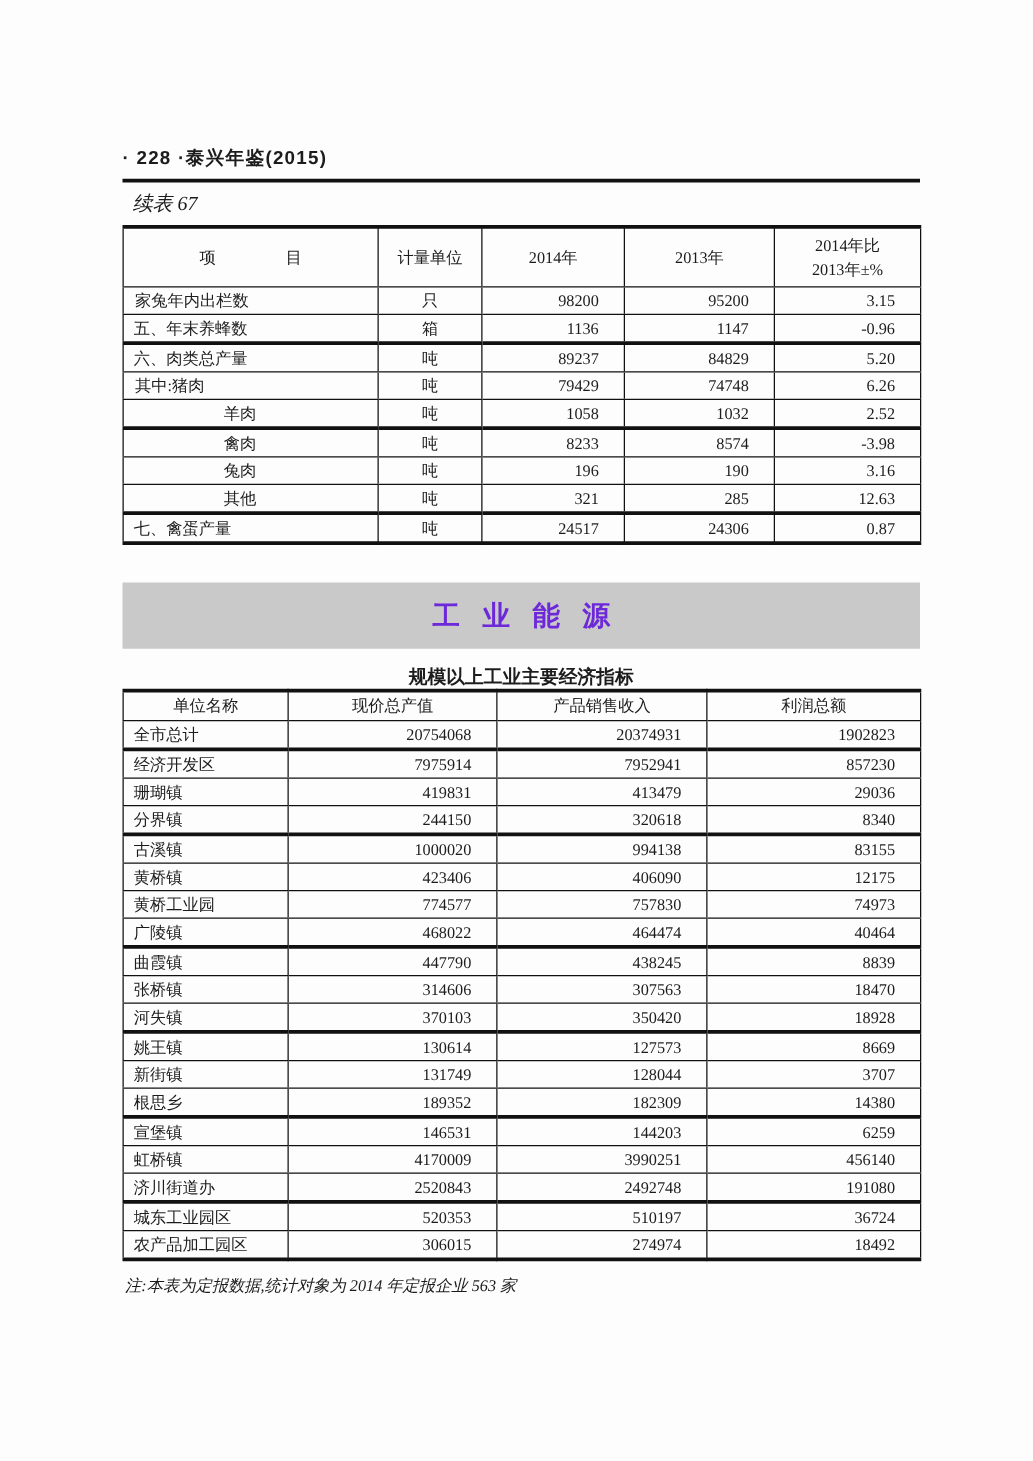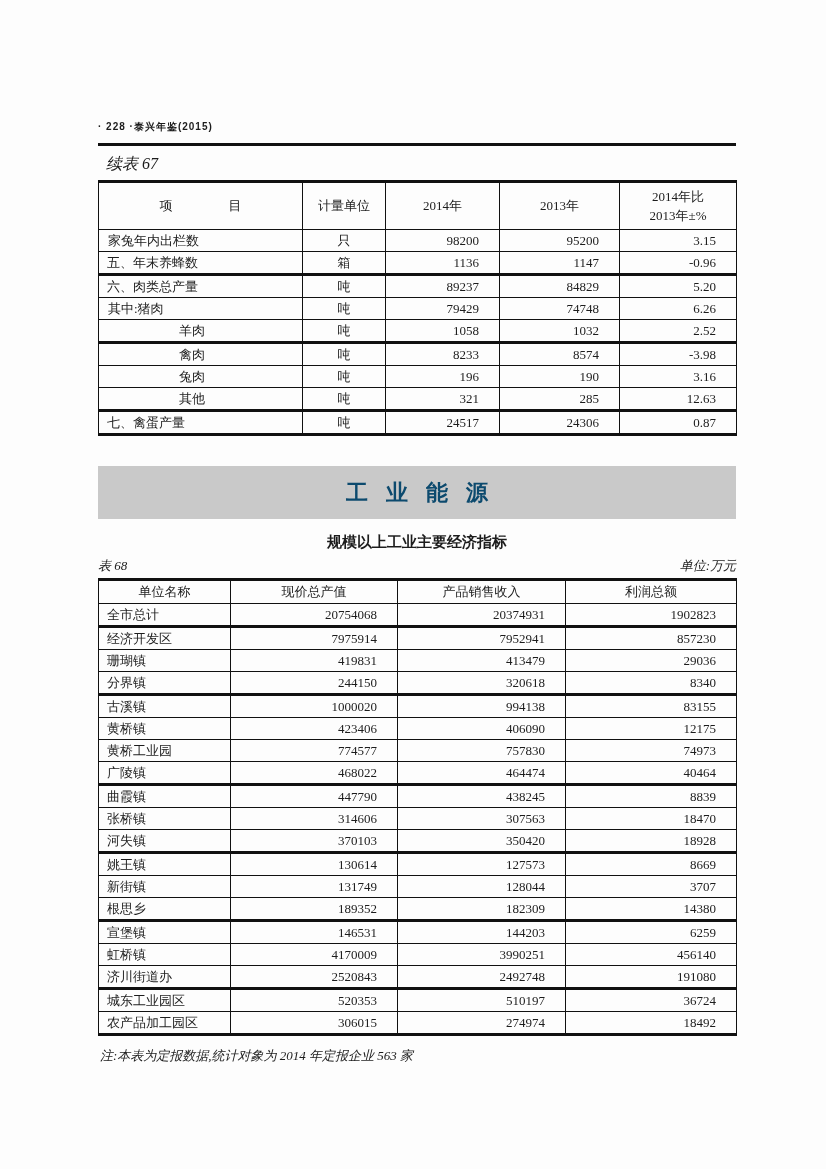--- a/index.html
+++ b/index.html
@@ -17,21 +17,21 @@
     overflow:hidden;
     position:relative;
   }
   .content{
     position:absolute;left:98px;top:0;width:638px;
   }
   
   .page-header{
     margin-top:118px;
     font-family:"Liberation Sans","DejaVu Sans",sans-serif;
-    font-weight:bold;font-size:10px;line-height:18px;
+    font-weight:bold;font-size:15px;line-height:18px;
     letter-spacing:1px;
   }
   .header-rule{
     margin-top:7px;
     border-top:3px solid var(--line);
     height:0;
   }
   .cont-label{
     margin:9px 0 7px 8px;
     font-style:italic;
@@ -70,21 +70,21 @@
   .c-unit{text-align:center;}
   .c-num{text-align:right;padding-right:20px;}
   
   .banner{
     margin-top:30px;
     height:53px;line-height:53px;
     background:var(--banner);
     text-align:center;
     font-family:"Liberation Sans","DejaVu Sans",sans-serif;
     font-weight:bold;font-size:22px;
-    color:#0c4a6e;
+    color:#6d28d9;
   }
   .banner span{letter-spacing:18px;margin-right:-18px;}
   .t68-title{
     margin-top:14px;
     text-align:center;
     font-family:"Liberation Sans","DejaVu Sans",sans-serif;
     font-weight:bold;font-size:15px;line-height:18px;
   }
   .t68-meta{
     margin-top:7px;margin-bottom:4px;
@@ -200,24 +200,20 @@
         </tr>
       </tbody>
   </table>
 
   <div class="banner">
     <span>工业能源</span>
   </div>
 
   <div class="t68-title">规模以上工业主要经济指标</div>
 
-  <div class="t68-meta">
-    <span>表 68</span>
-    <span>单位:万元</span>
-  </div>
 
   <table class="t68">
     <colgroup>
       <col style="width:132px">
         <col style="width:167px">
         <col style="width:168px">
         <col style="width:171px">
     </colgroup>
     <thead>
       <tr>

